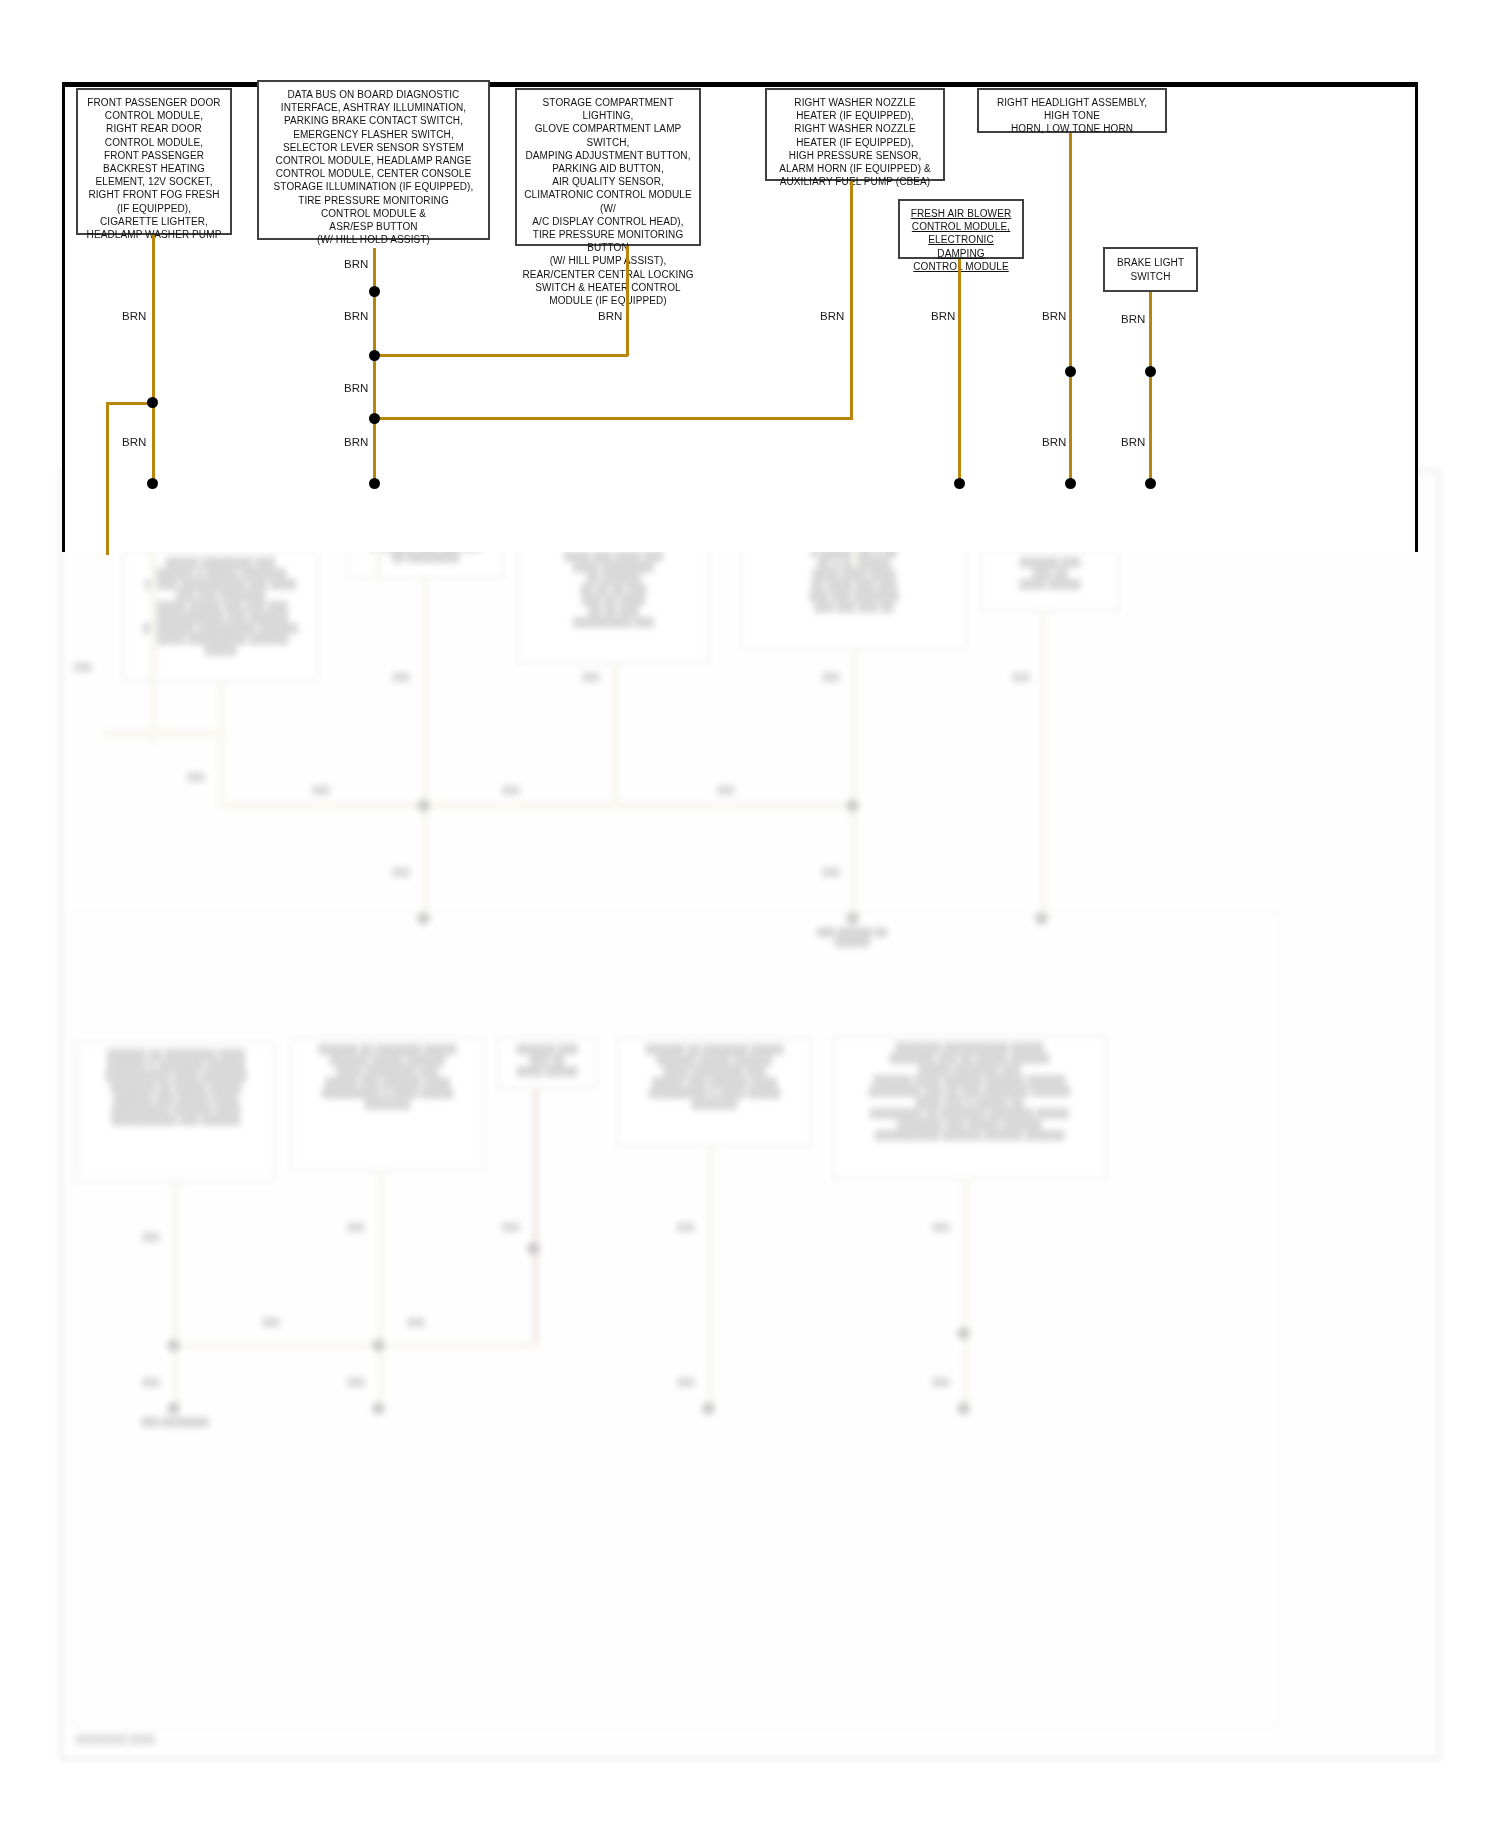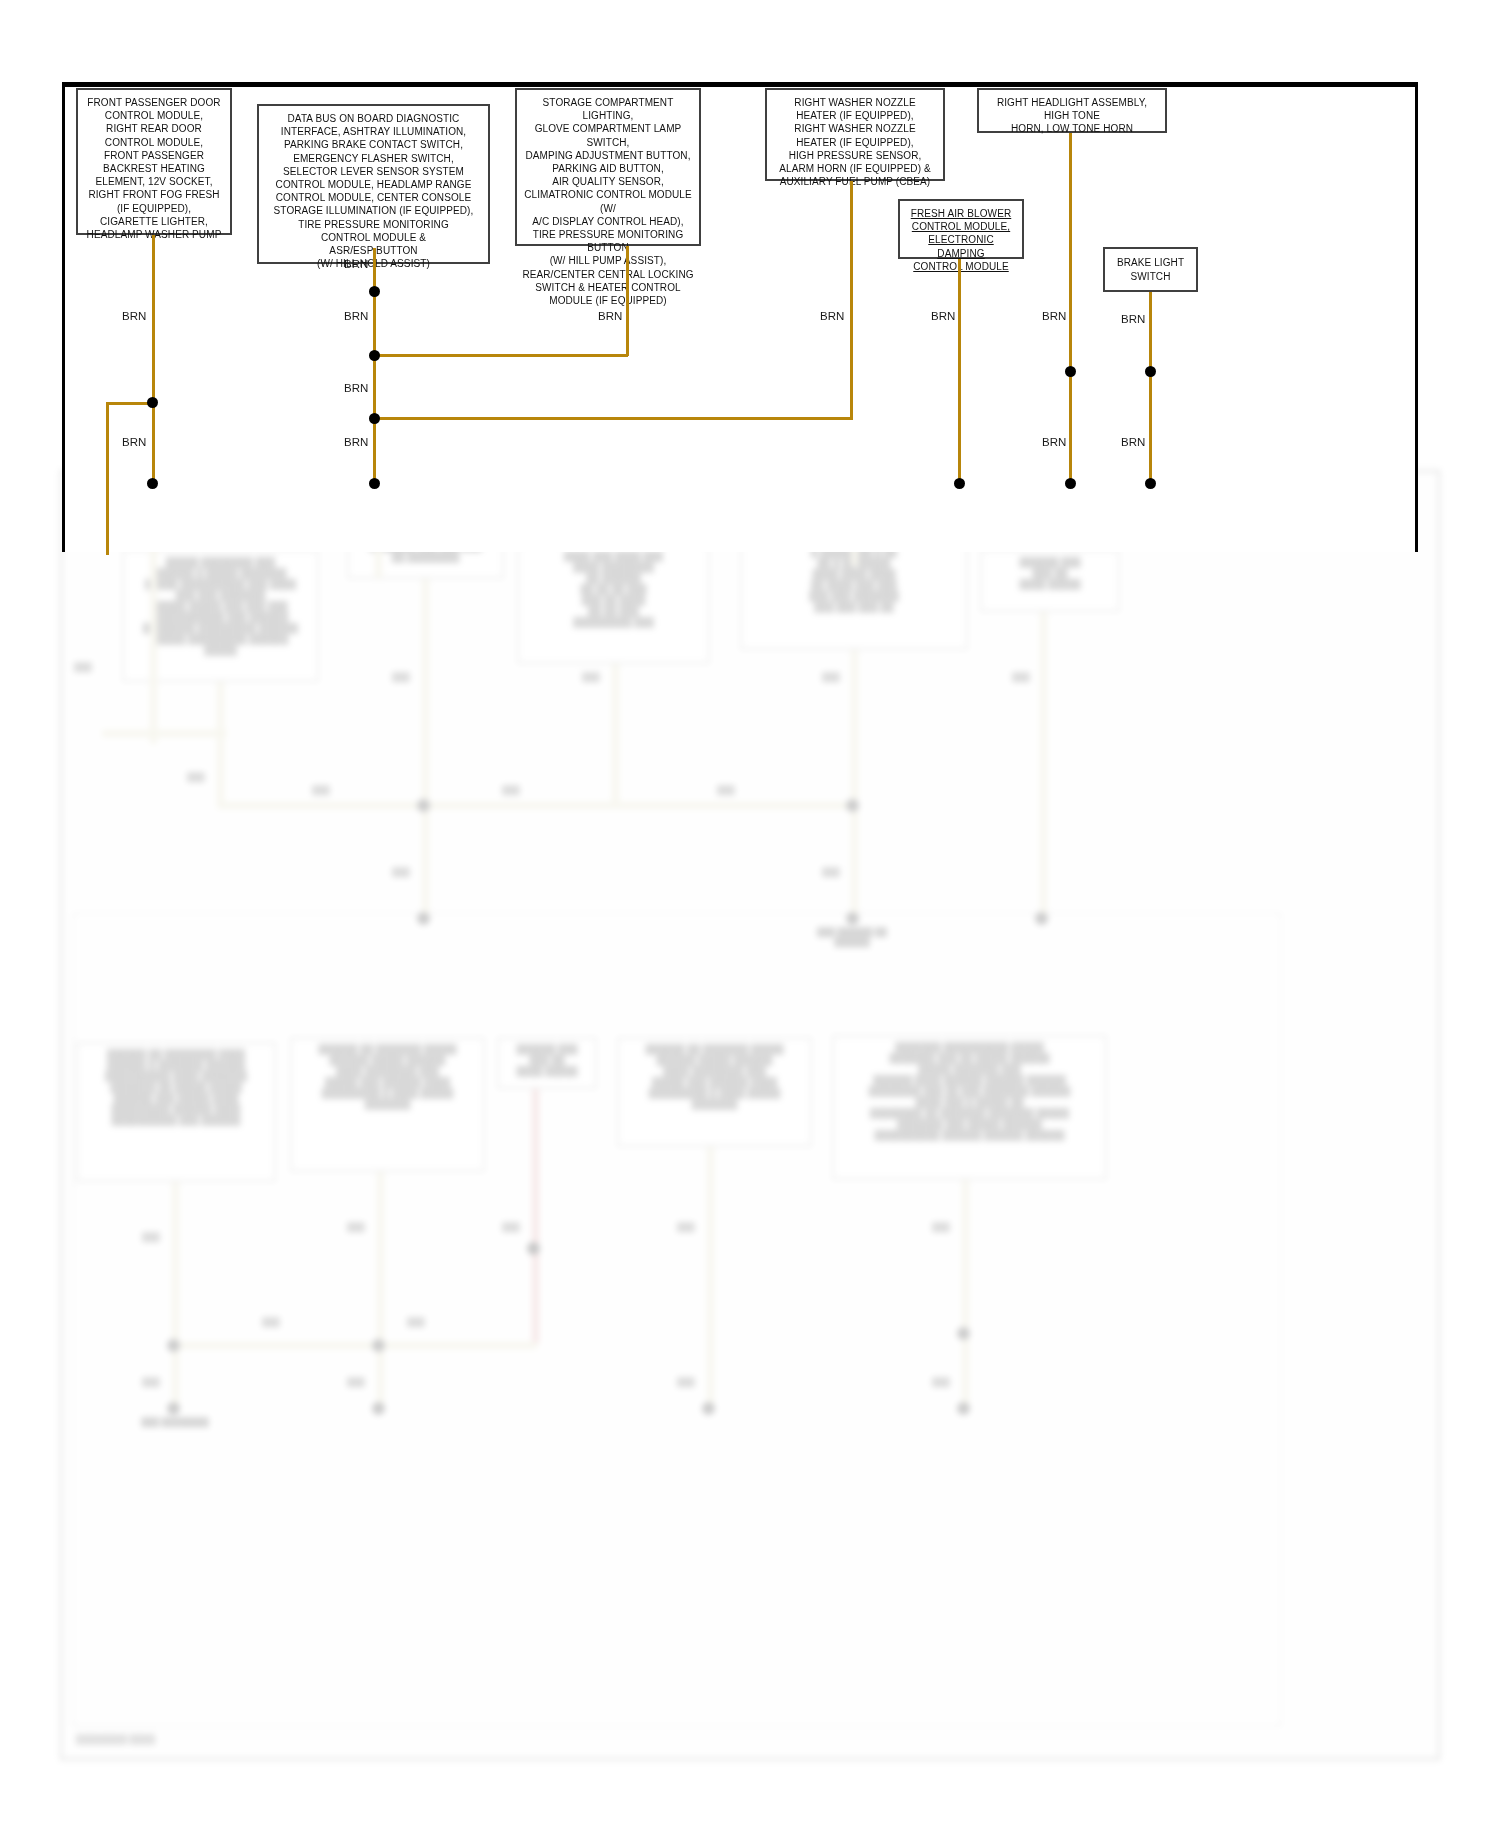--- a/index.html
+++ b/index.html
@@ -237,21 +237,21 @@
     <span>CONTROL MODULE,</span>
     <span>FRONT PASSENGER</span>
     <span>BACKREST HEATING</span>
     <span>ELEMENT, 12V SOCKET,</span>
     <span>RIGHT FRONT FOG FRESH</span>
     <span>(IF EQUIPPED),</span>
     <span>CIGARETTE LIGHTER,</span>
     <span>HEADLAMP WASHER PUMP</span>
   </div>
 
-  <div class="tbox" style="left:257px;top:104px;width:233px;height:160px;">
+  <div class="tbox" style="left:257px;top:80px;width:233px;height:160px;">
     <span>DATA BUS ON BOARD DIAGNOSTIC</span>
     <span>INTERFACE, ASHTRAY ILLUMINATION,</span>
     <span>PARKING BRAKE CONTACT SWITCH,</span>
     <span>EMERGENCY FLASHER SWITCH,</span>
     <span>SELECTOR LEVER SENSOR SYSTEM</span>
     <span>CONTROL MODULE, HEADLAMP RANGE</span>
     <span>CONTROL MODULE, CENTER CONSOLE</span>
     <span>STORAGE ILLUMINATION (IF EQUIPPED),</span>
     <span>TIRE PRESSURE MONITORING</span>
     <span>CONTROL MODULE &amp;</span>

